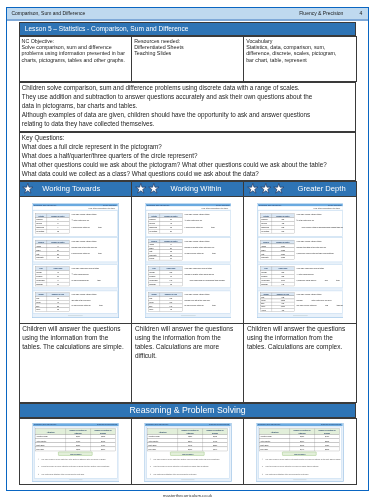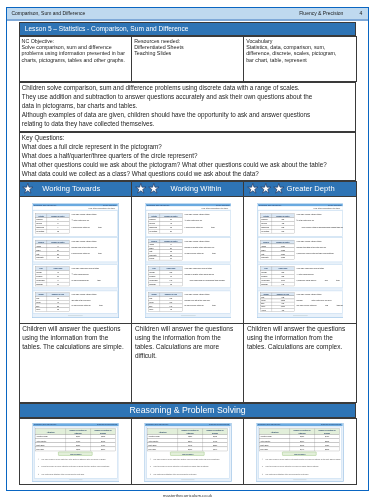--- a/index.html
+++ b/index.html
@@ -38,21 +38,21 @@
   .para p{margin:0;}
   table.grid.kqt td{font-size:6.3px;line-height:8.9px;padding:1.3px 2px 2px 2px;}
   .kqt p{margin:0;}
 
   
   table.grid tr.starband td{background:#2e74b5;border:0.9px solid #3a3a3a;height:13.2px;padding:0;}
   .starrow{display:flex;align-items:center;height:13.2px;padding-left:2.2px;}
   .starlabel{font-size:7.6px;color:#fff;white-space:nowrap;}
   .s1 .starlabel{margin-left:7.3px;}
   .s2 .starlabel{margin-left:10px;}
-  .s3 .starlabel{margin-left:1px;}
+  .s3 .starlabel{margin-left:12px;}
   svg.star{display:block;width:11.6px;height:11.6px;margin-right:1.4px;flex:none;}
 
   table.grid td.thumbcell{height:127px;padding:6.9px 0 0 0 !important;vertical-align:top;}
   table.grid td.desccell{height:79.5px;font-size:6.5px;line-height:8.9px;padding:1.8px 2.5px;}
 
   .rsband{height:14.5px;background:#2e74b5;border:1px solid #3a3a3a;box-sizing:border-box;
           color:#fff;font-size:8.75px;line-height:12.4px;text-align:center;}
 
   table.grid td.rsthumbcell{height:66px;padding:4.4px 0 0 0 !important;vertical-align:top;}
 

